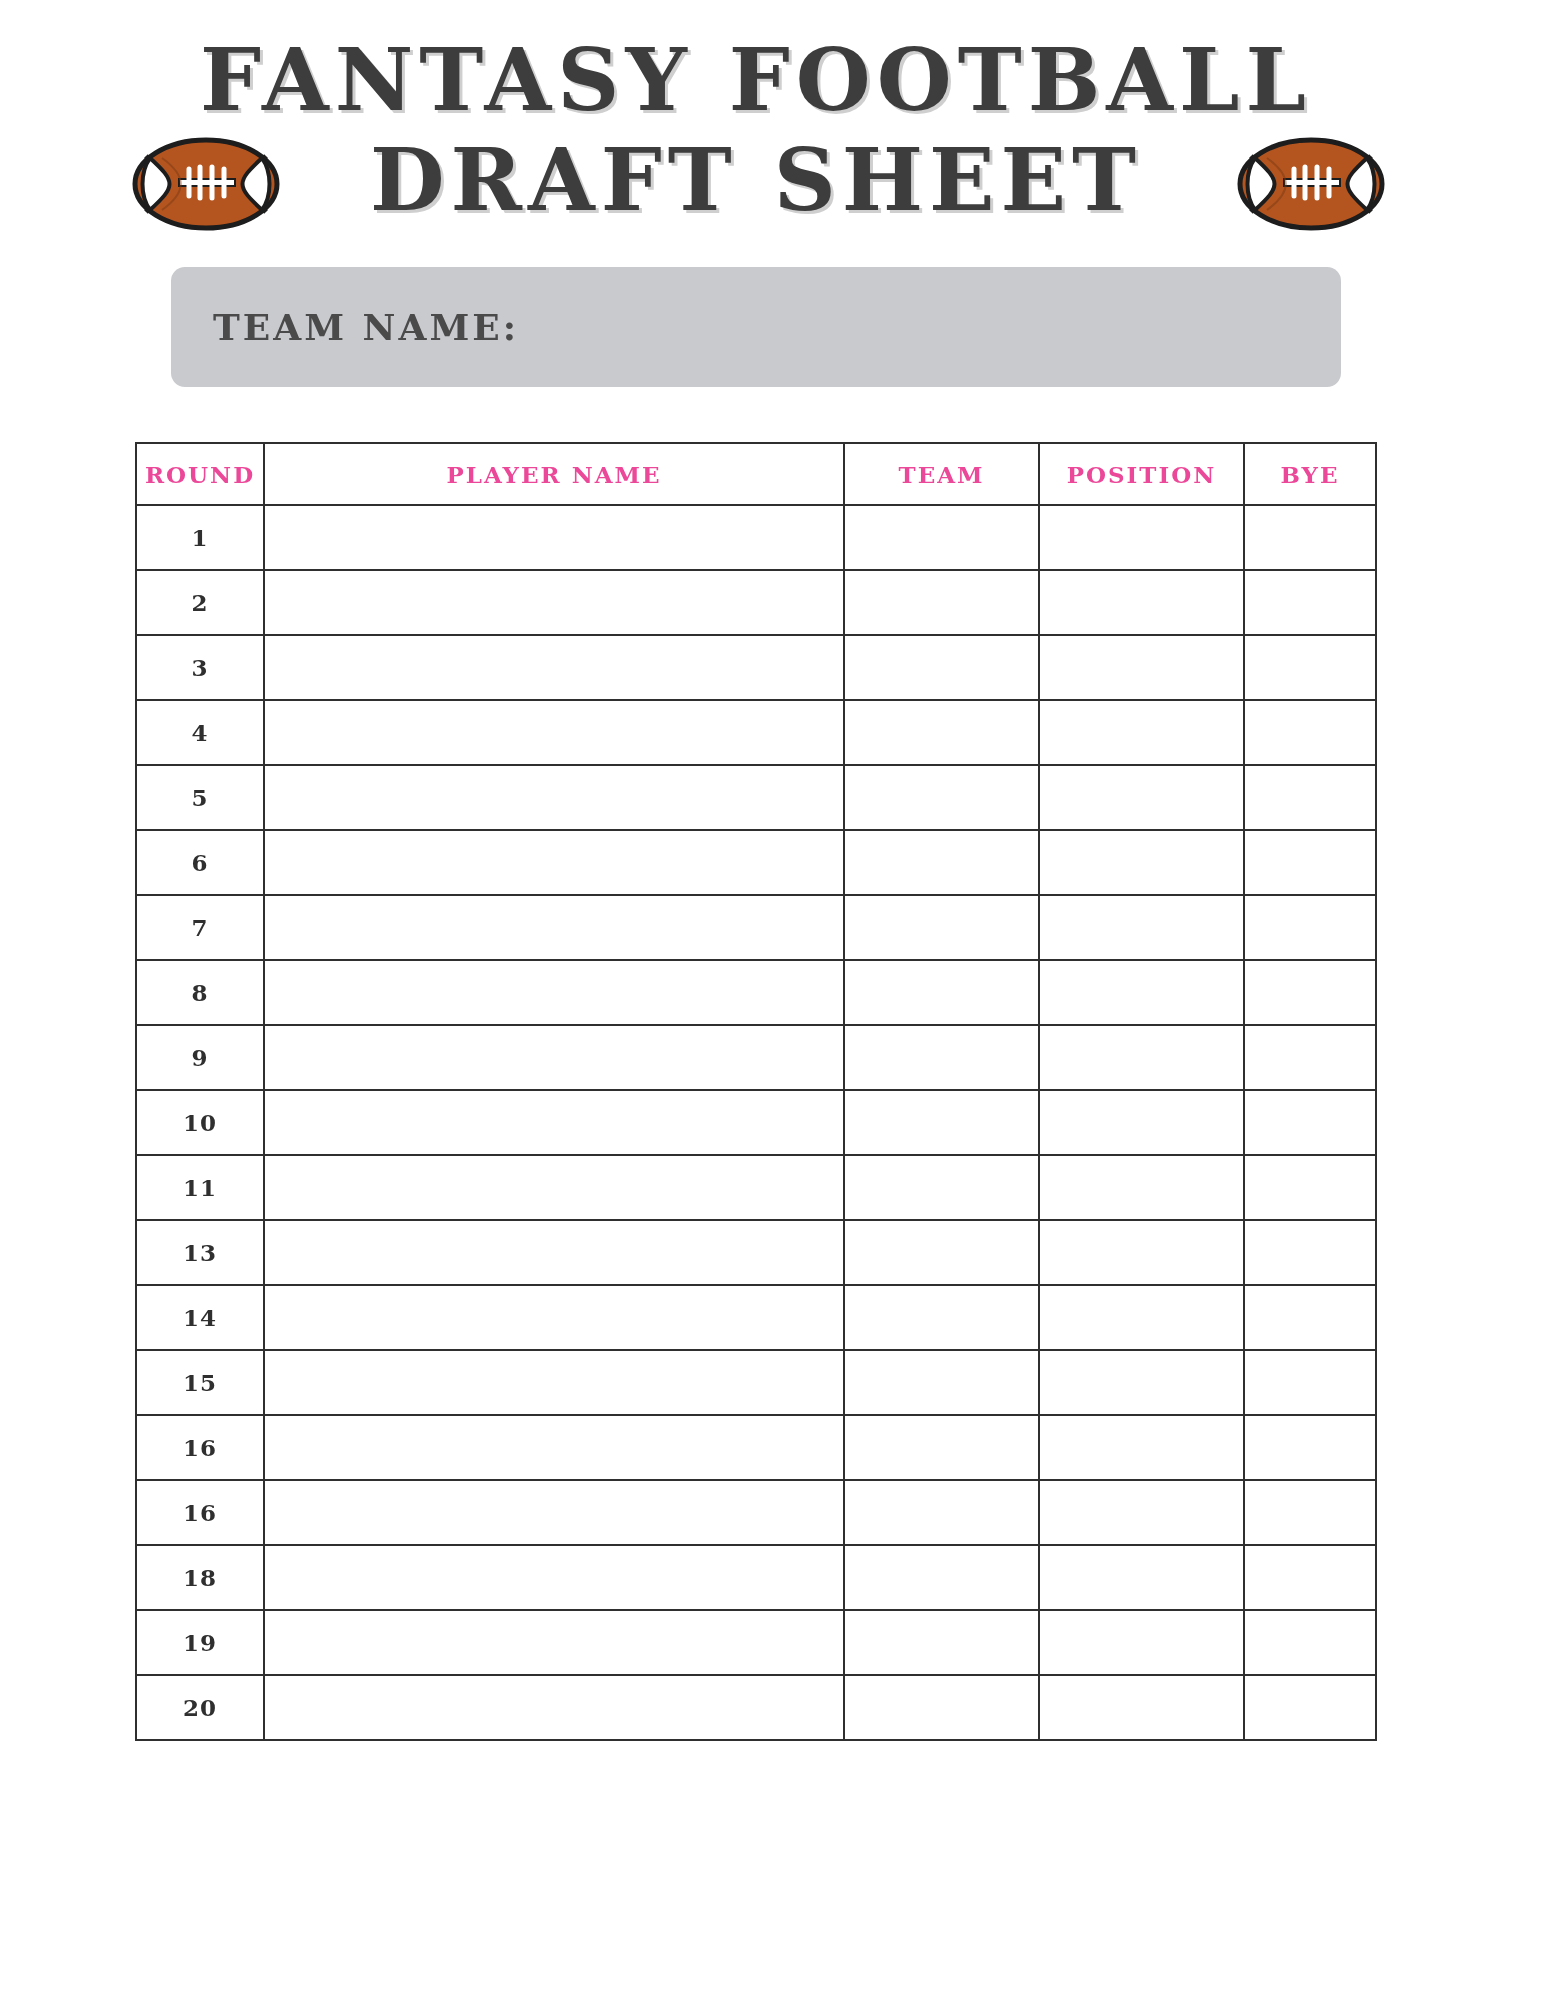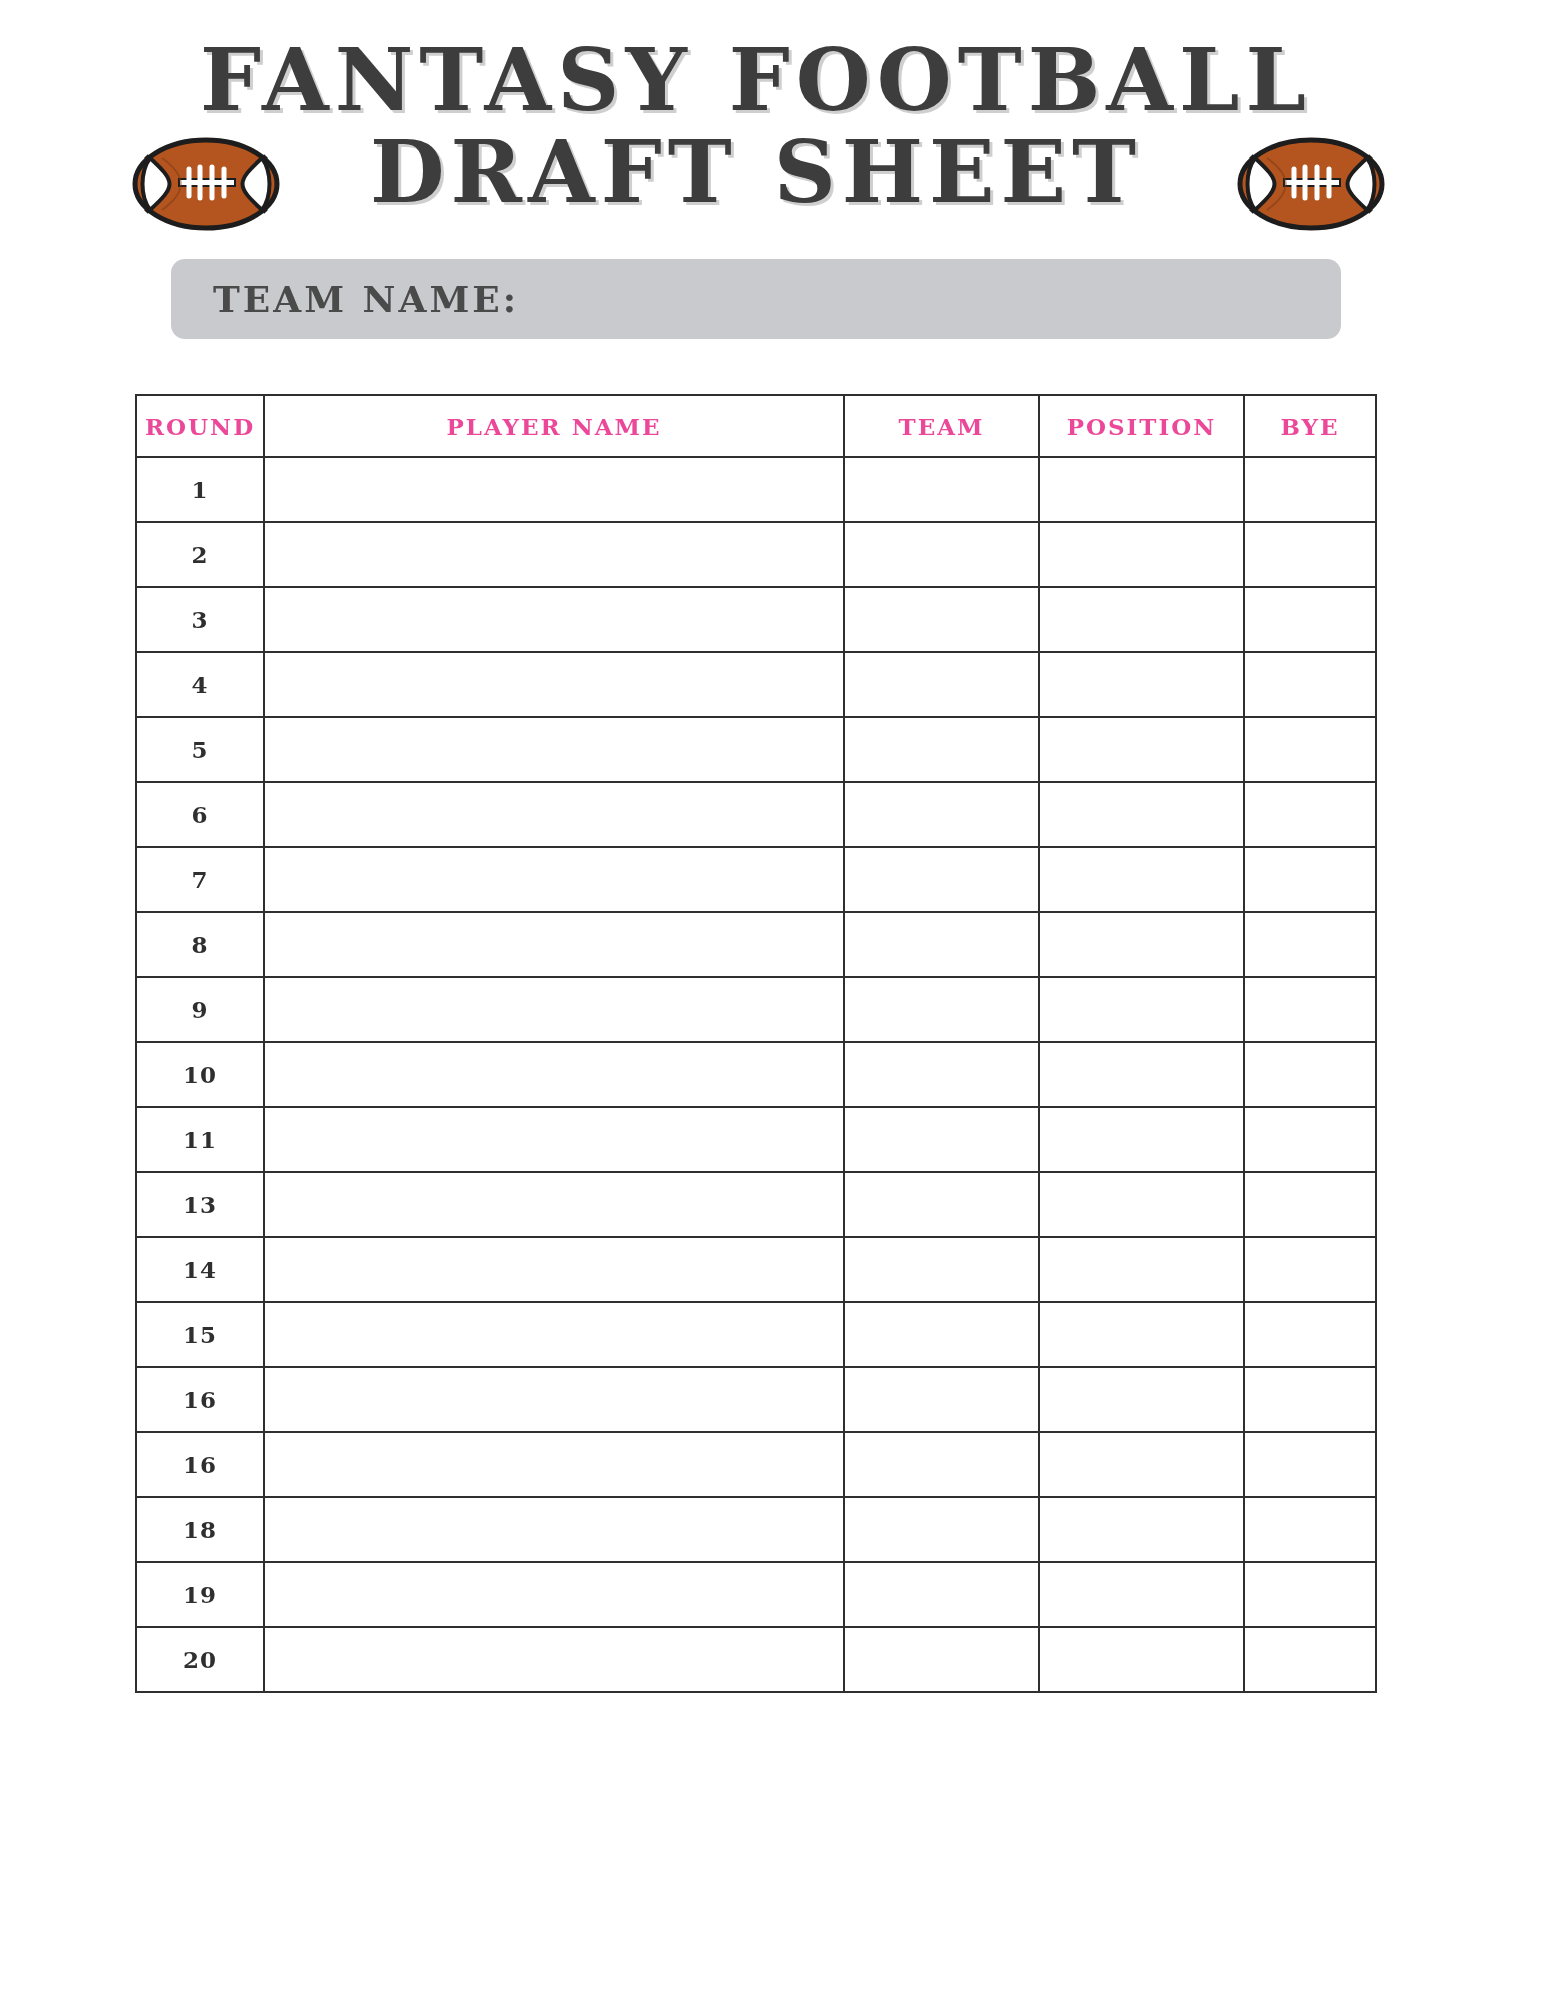--- a/index.html
+++ b/index.html
@@ -34,37 +34,37 @@
     font-family: "DejaVu Serif", serif;
     font-weight: bold;
     font-size: 86px;
     letter-spacing: 6px;
     line-height: 1.02;
     color: #3d3d3d;
     text-shadow: 3px 3px 0 #cfcfcf;
     white-space: nowrap;
   }
   .title-line-2 {
-    margin-top: 4px;
+    margin-top: 12px;
   }
 
   
   .football {
     position: absolute;
     width: 148px;
     height: 96px;
   }
   .fb-left  { left: 110px;  top: 100px; }
   .fb-right { right: 105px; top: 100px; }
 
   
   .team-bar {
     margin: 44px auto 0 auto;
     width: 1170px;
-    height: 80px;
+    height: 120px;
     background: #c9cace;
     border-radius: 14px;
     display: flex;
     align-items: center;
     box-sizing: border-box;
     padding-left: 42px;
   }
   .team-bar-label {
     font-family: "DejaVu Serif", serif;
     font-weight: bold;

